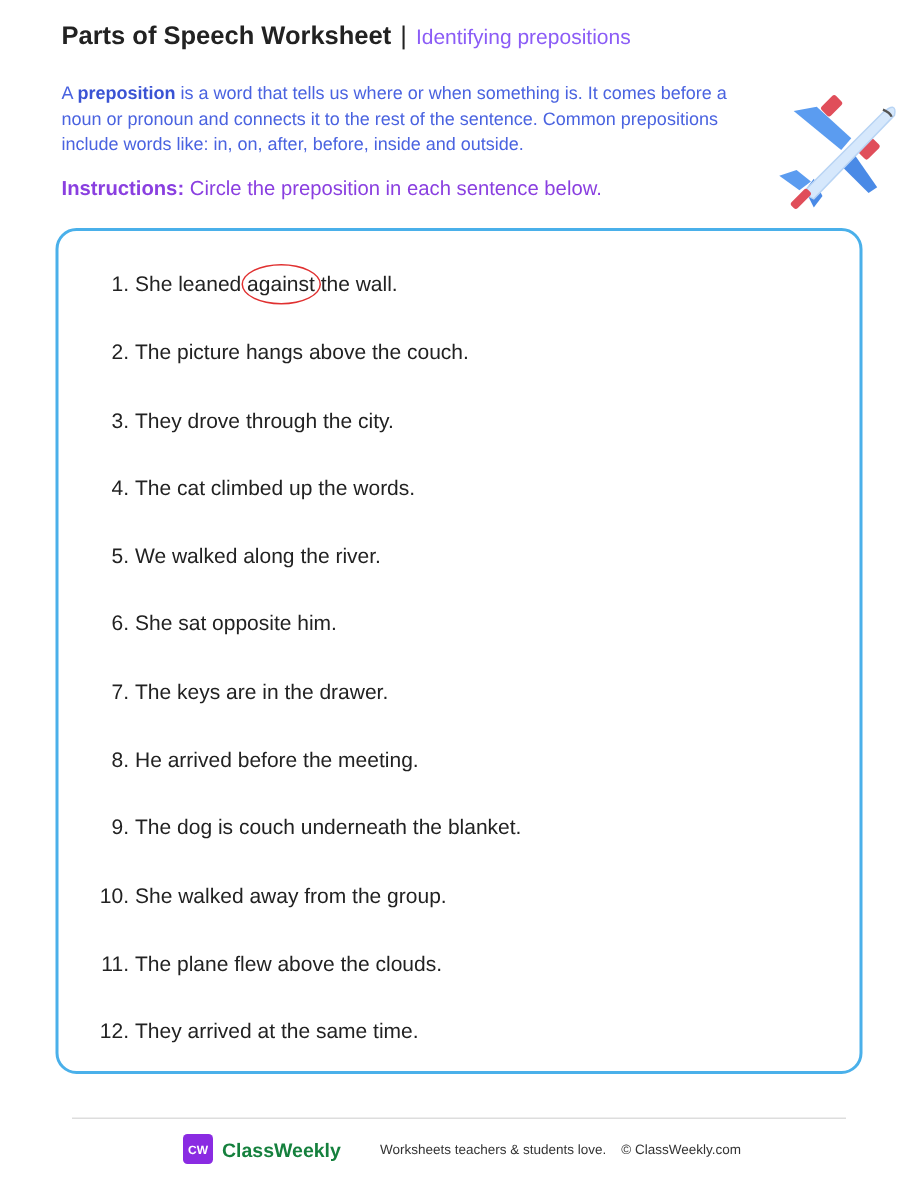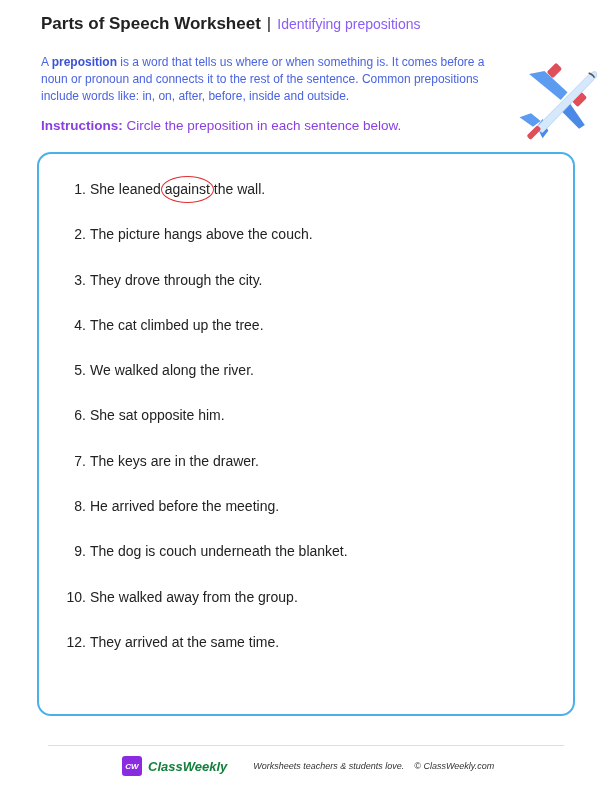--- a/index.html
+++ b/index.html
@@ -13,21 +13,21 @@
   .instructions { position:absolute; left:41px; top:118px; font-size:13.5px; color:#8a3fe0; }
   .instructions b { color:#8a3fe0; }
   .plane { position:absolute; left:508px; top:50px; width:96px; height:96px; }
   .box { position:absolute; left:37px; top:152px; width:538px; height:564px; border:2px solid #4ab0ea; border-radius:14px; box-sizing:border-box; }
   .list { position:absolute; left:60px; top:181px; margin:0; padding:0; list-style:none; }
   .item { position:relative; height:45.3px; font-size:14px; color:#222; white-space:nowrap; }
   .item .num { display:inline-block; width:26px; text-align:right; margin-right:4px; }
   .circled { position:relative; display:inline-block;text-align:right; }
   .circled::after { content:""; position:absolute; left:-4px; top:-5px; right:-4px; bottom:-6px; border:1.3px solid #e03030; border-radius:50%; }
   .rule { position:absolute; left:48px; top:745px; width:516px; height:1px; background:#ddd; }
-  .footer { position:absolute; left:122px; top:756px; display:flex; align-items:center;font-style:italic; }
+  .footer { position:absolute; left:122px; top:756px; display:flex; align-items:center; }
   .logo-badge { width:20px; height:20px; background:#8a2be2; border-radius:3px; color:#fff; font-size:8px; font-weight:bold; display:flex; align-items:center; justify-content:center; }
   .logo-text { color:#15803d; font-weight:bold; font-size:13px; margin-left:6px; }
   .tagline { font-size:9px; color:#333; margin-left:26px; }
   .copy { font-size:9px; color:#333; margin-left:10px; }
 </style>
 </head>
 <body>
 
 <div class="title">
   <span class="main">Parts of Speech Worksheet</span><span class="sep">|</span><span class="sub">Identifying prepositions</span>
@@ -48,27 +48,28 @@
   <rect x="24" y="78" width="6" height="16" rx="2" fill="#e04e5a" transform="rotate(45 27 86)"></rect>
   <path d="M84 24 Q89 26 90 29" stroke="#555" stroke-width="1.6" fill="none"></path>
 </svg>
 
 <div class="box"></div>
 
 <ol class="list">
   <li class="item"><span class="num">1.</span><span>She leaned </span><span class="circled">against</span><span> the wall.</span></li>
   <li class="item"><span class="num">2.</span><span>The picture hangs above the couch.</span></li>
   <li class="item"><span class="num">3.</span><span>They drove through the city.</span></li>
-  <li class="item"><span class="num">4.</span><span>The cat climbed up the tree.</span></li>
+  <li class="item"><span class="num">4.</span><span>The cat climbed up the words.</span></li>
   <li class="item"><span class="num">5.</span><span>We walked along the river.</span></li>
   <li class="item"><span class="num">6.</span><span>She sat opposite him.</span></li>
   <li class="item"><span class="num">7.</span><span>The keys are in the drawer.</span></li>
   <li class="item"><span class="num">8.</span><span>He arrived before the meeting.</span></li>
   <li class="item"><span class="num">9.</span><span>The dog is couch underneath the blanket.</span></li>
   <li class="item"><span class="num">10.</span><span>She walked away from the group.</span></li>
+  <li class="item"><span class="num">11.</span><span>The plane flew above the clouds.</span></li>
   <li class="item"><span class="num">12.</span><span>They arrived at the same time.</span></li>
 </ol>
 
 <div class="rule"></div>
 
 <div class="footer">
   <div class="logo-badge">CW</div>
   <span class="logo-text">ClassWeekly</span>
   <span class="tagline">Worksheets teachers &amp; students love.</span>
   <span class="copy">© ClassWeekly.com</span>

